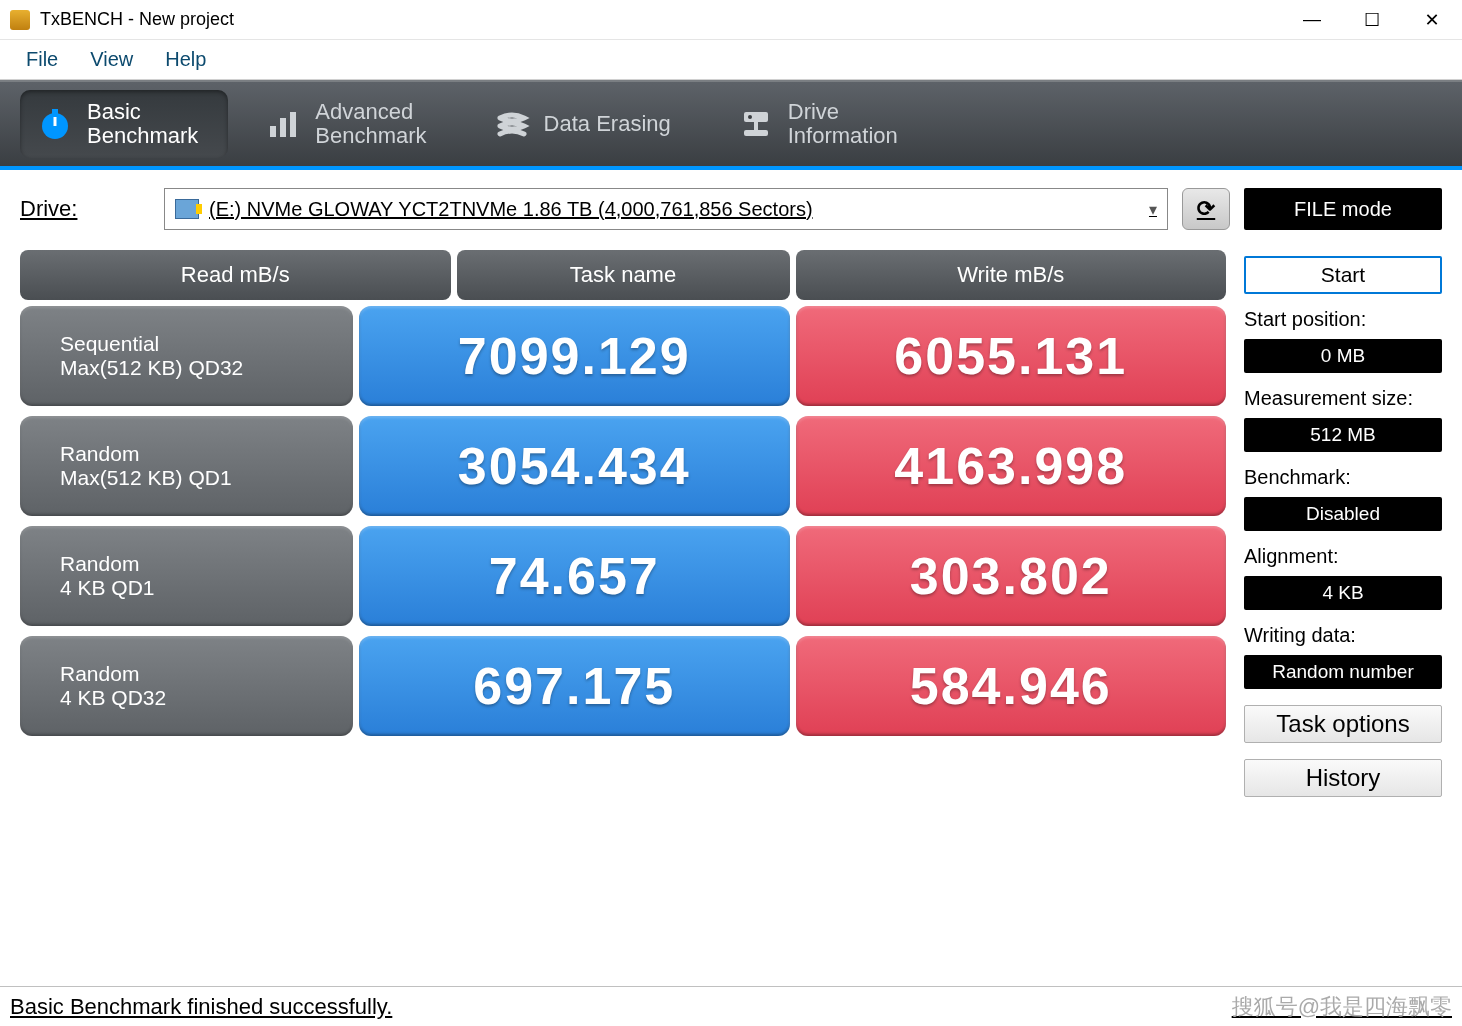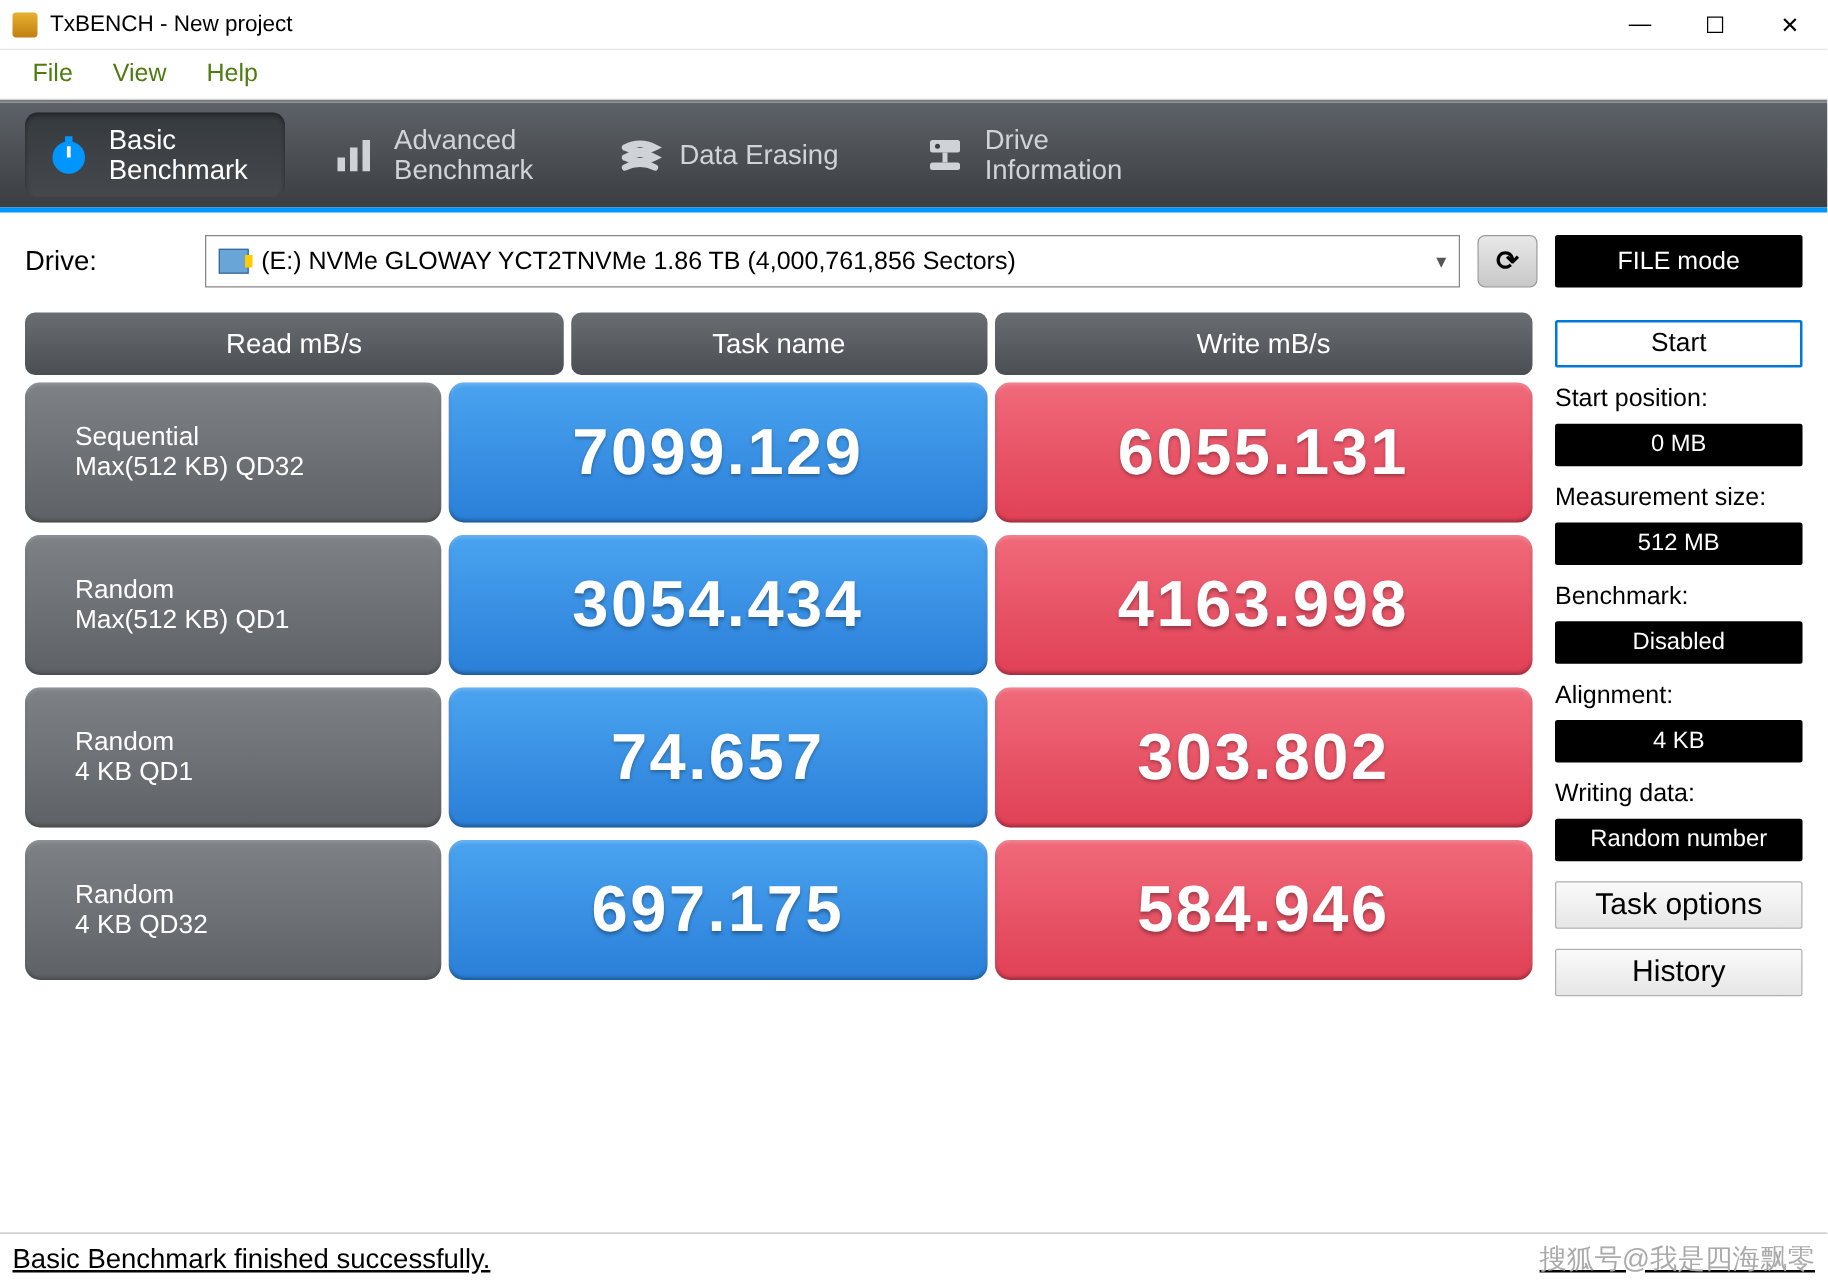--- a/index.html
+++ b/index.html
@@ -3,42 +3,42 @@
 <meta charset="utf-8">
 <style>
 * { margin: 0; padding: 0; box-sizing: border-box; font-family: "Segoe UI", Tahoma, sans-serif; }
 body { background: #fff; width: 1462px; height: 1026px; overflow: hidden; display: flex; flex-direction: column; }
 .titlebar { height: 40px; background: #fff; display: flex; align-items: center; padding: 0 0 0 10px; border-bottom: 1px solid #e5e5e5; }
 .titlebar .app-icon { width: 20px; height: 20px; background: linear-gradient(#e8b030,#c08010); border-radius: 3px; margin-right: 10px; }
 .titlebar .title { font-size: 18px; color: #000; }
 .titlebar .win-controls { margin-left: auto; display: flex; }
 .titlebar .win-btn { width: 60px; height: 40px; display: flex; align-items: center; justify-content: center; font-size: 18px; color: #000; cursor: default; }
 .menubar { height: 40px; background: #fff; display: flex; align-items: center; padding: 0 10px; border-bottom: 1px solid #d0d0d0; }
-.menubar .menu-item { padding: 6px 16px; font-size: 20px; color: #4d7c0f; cursor: default; }
+.menubar .menu-item { padding: 6px 16px; font-size: 20px; color: #0c4a6e; cursor: default; }
 .tabbar { height: 90px; background: linear-gradient(#5d6268,#3a3e42); display: flex; align-items: center; padding: 0 0 0 20px; border-top: 2px solid #7a7e82; border-bottom: 4px solid #0096ff; }
 .tabbar .tab { display: flex; align-items: center; padding: 10px 30px 10px 15px; color: #d0d4d8; font-size: 22px; line-height: 1.1; cursor: default; border-radius: 10px; margin-right: 20px; }
 .tabbar .tab.active { background: linear-gradient(#353a3e,#45494d); color: #fff; box-shadow: inset 0 2px 4px rgba(0,0,0,.4); }
 .tabbar .tab .tab-icon { width: 40px; height: 40px; margin-right: 12px; display: flex; align-items: center; justify-content: center; }
 .tabbar .tab .tab-text { display: flex; flex-direction: column; }
-.drive-row { padding: 18px 20px 10px 20px; display: flex; align-items: center; gap: 14px; }
+.drive-row { padding: 18px 20px 10px 20px; display: flex; align-items: center; gap: 14px; text-decoration: underline; }
 .drive-label { font-size: 22px; color: #000; width: 130px; }
 .drive-select { flex: 1; height: 42px; border: 1px solid #888; background: #fff; display: flex; align-items: center; padding: 0 10px; font-size: 20px; position: relative; }
 .drive-select .disk-icon { width: 24px; height: 20px; background: #6aa5d8; border: 1px solid #3a6a9a; margin-right: 10px; position: relative; }
 .drive-select .disk-icon:after { content:""; position:absolute; right:-4px; top:4px; width:6px; height:10px; background:#ffcc00; }
 .drive-select .chevron { margin-left: auto; font-size: 16px; color: #555; }
 .refresh-btn { width: 48px; height: 42px; background: linear-gradient(#e8e8e8,#c8c8c8); border: 1px solid #999; border-radius: 6px; display: flex; align-items: center; justify-content: center; font-size: 22px; font-weight: bold; cursor: default; }
 .file-mode-btn { width: 198px; height: 42px; background: #000; color: #fff; font-size: 20px; display: flex; align-items: center; justify-content: center; cursor: default; border-radius: 2px; }
 .main-area { flex: 1; display: flex; padding: 10px 20px 10px 20px; gap: 18px; }
 .results { flex: 1; display: flex; flex-direction: column; }
 .results-header { display: flex; height: 50px; gap: 6px; margin-bottom: 6px; }
 .results-header .hdr-cell { background: linear-gradient(#6a6e72,#4a4e52); color: #fff; font-size: 22px; display: flex; align-items: center; justify-content: center; border-radius: 8px; }
 .hdr-task { flex: 0 0 333px; }
 .hdr-read { flex: 1; }
 .hdr-write { flex: 1; }
-.result-row { display: flex; gap: 6px; margin-bottom: 10px; height: 112px; }
+.result-row { display: flex; gap: 6px; margin-bottom: 10px; height: 100px; }
 .task-cell { flex: 0 0 333px; background: linear-gradient(#7e8286,#5e6266); border-radius: 12px; color: #fff; display: flex; flex-direction: column; justify-content: center; padding-left: 40px; font-size: 21px; box-shadow: inset 0 2px 3px rgba(255,255,255,.15), inset 0 -2px 3px rgba(0,0,0,.25); }
 .val-cell { flex: 1; border-radius: 12px; color: #fff; display: flex; align-items: center; justify-content: center; font-size: 52px; font-weight: 700; letter-spacing: 2px; box-shadow: inset 0 2px 3px rgba(255,255,255,.2), inset 0 -2px 3px rgba(0,0,0,.3); text-shadow: 0 2px 3px rgba(0,0,0,.3); }
 .val-read { background: linear-gradient(#4aa3f0,#2a7fd8); }
 .val-write { background: linear-gradient(#f06a7a,#e04055); }
 .sidebar { flex: 0 0 198px; display: flex; flex-direction: column; gap: 8px; padding-top: 6px; }
 .sb-btn { height: 38px; border: 2px solid #0078d7; background: #fff; color: #000; font-size: 21px; display: flex; align-items: center; justify-content: center; border-radius: 2px; cursor: default; }
 .sb-label { font-size: 20px; color: #000; margin-top: 6px; }
 .sb-value { height: 34px; background: #000; color: #fff; font-size: 19px; display: flex; align-items: center; justify-content: center; border-radius: 2px; cursor: default; }
 .sb-plain-btn { height: 38px; background: linear-gradient(#fafafa,#e6e6e6); border: 1px solid #b0b0b0; font-size: 24px; display: flex; align-items: center; justify-content: center; border-radius: 2px; cursor: default; margin-top: 8px; }
 .statusbar { height: 40px; border-top: 1px solid #c0c0c0; padding: 6px 10px; font-size: 22px; color: #000; display: flex; align-items: center; justify-content: space-between; text-decoration: underline; }

